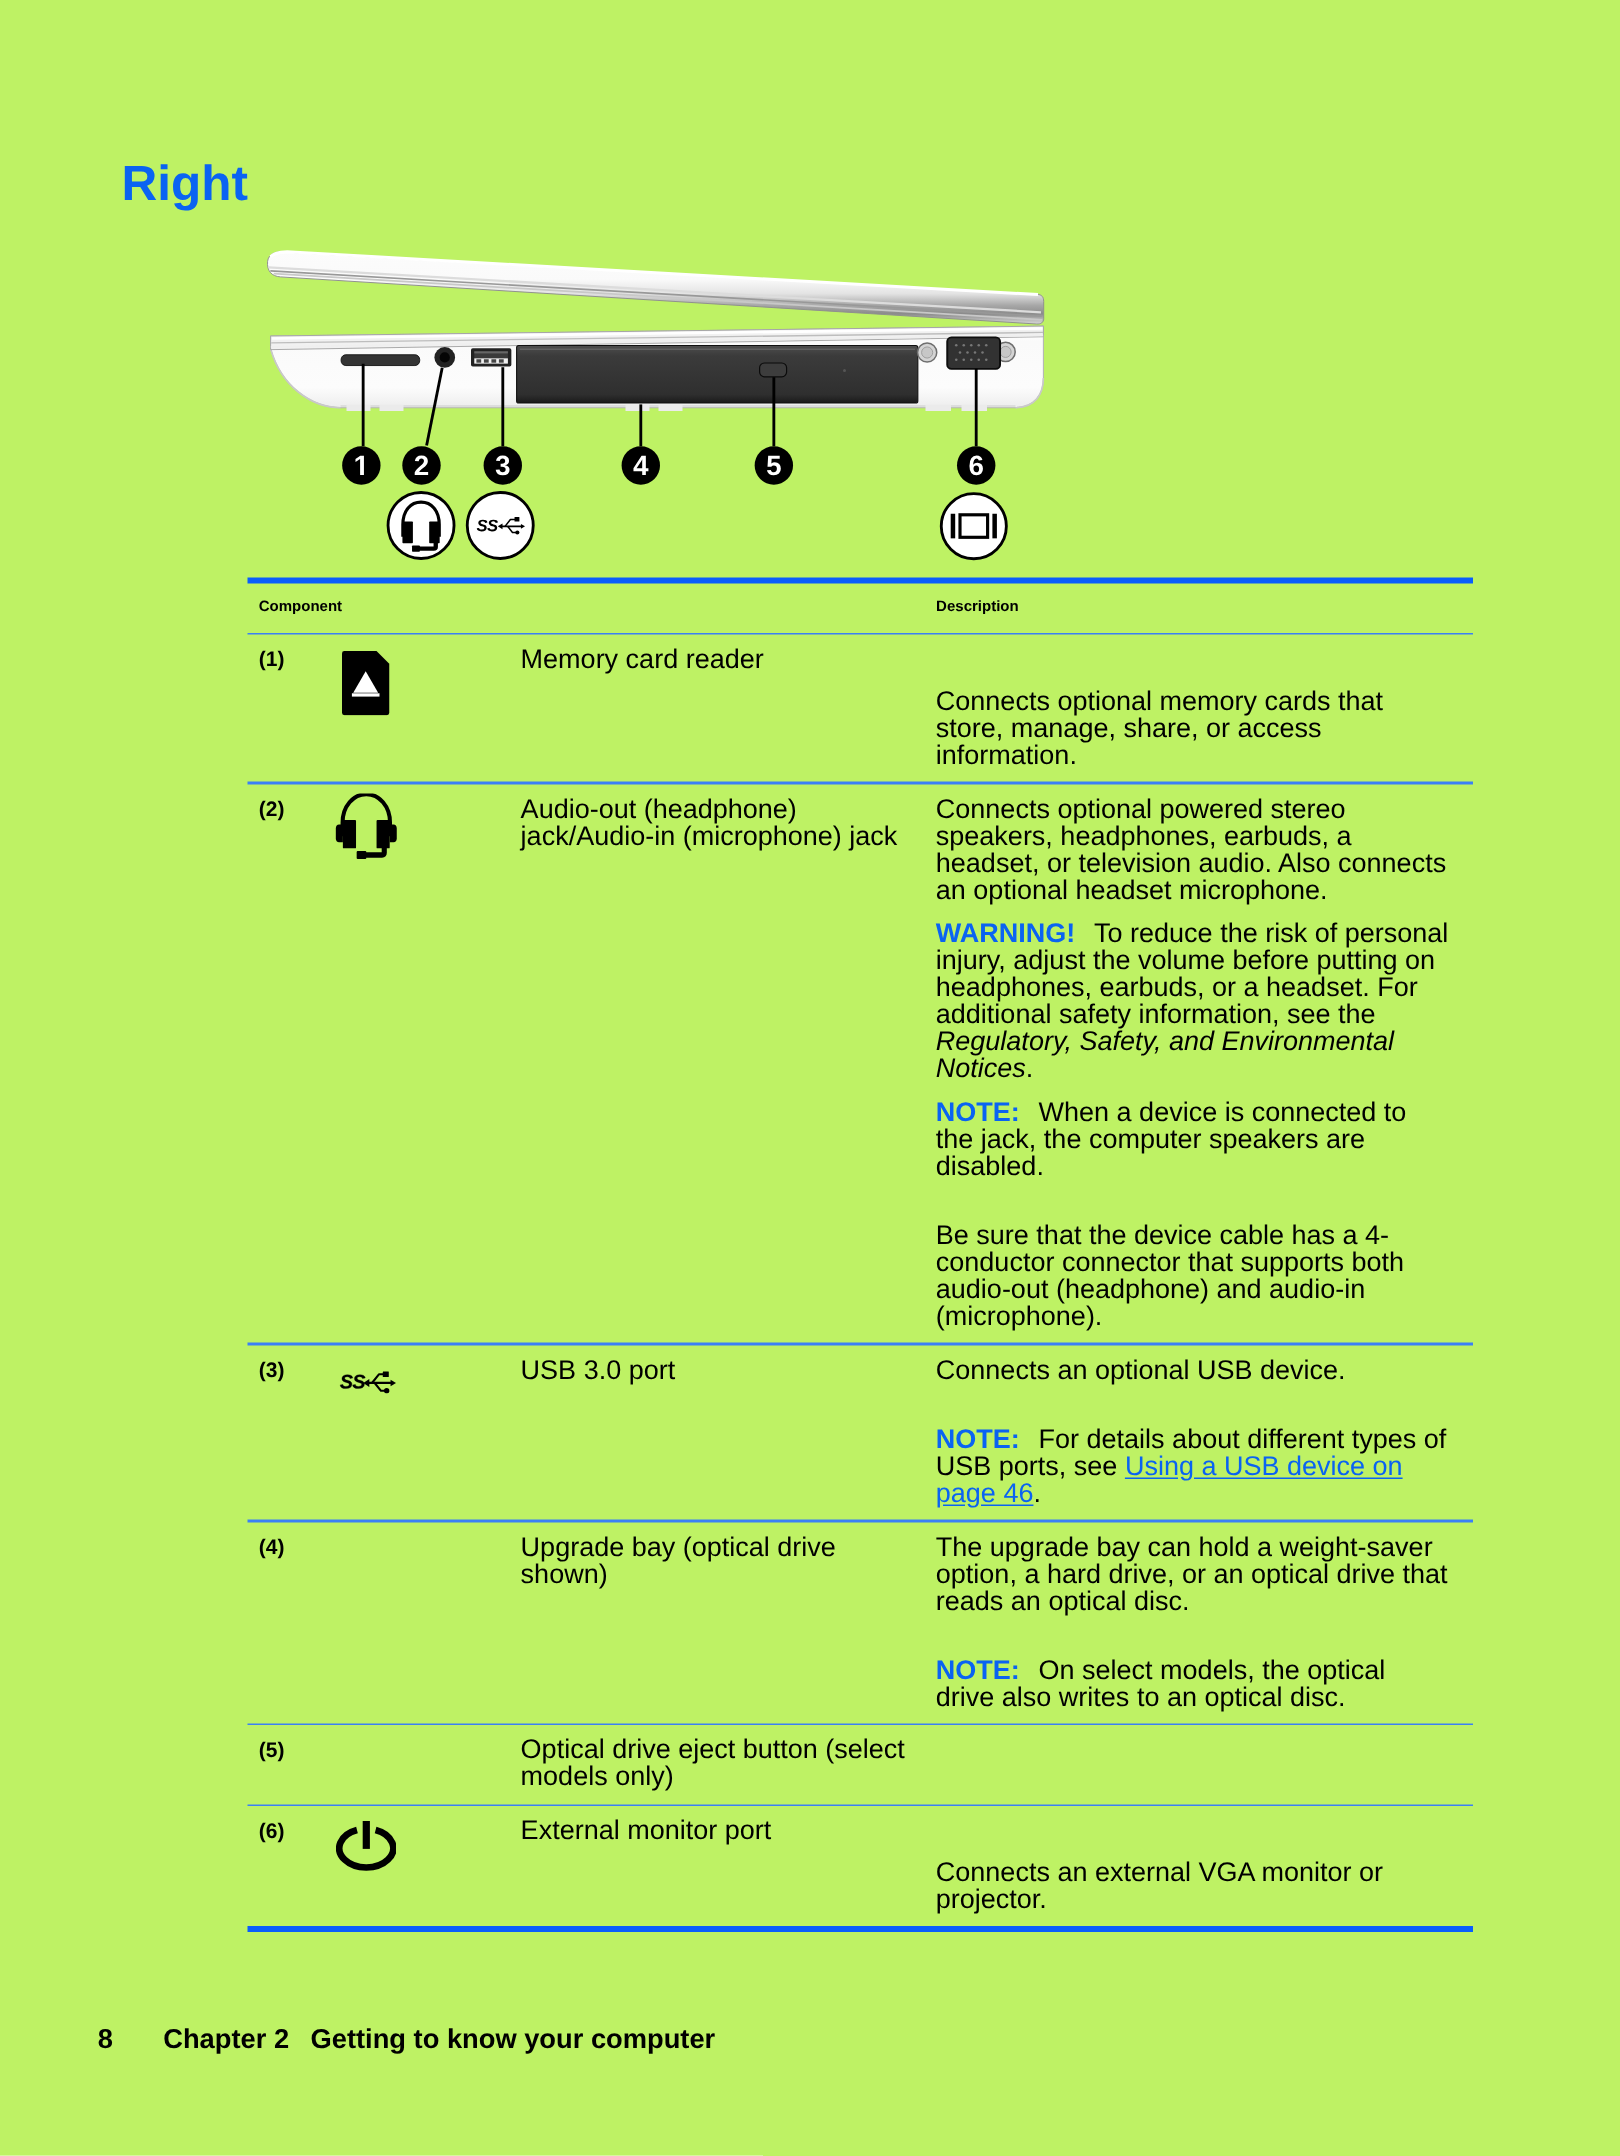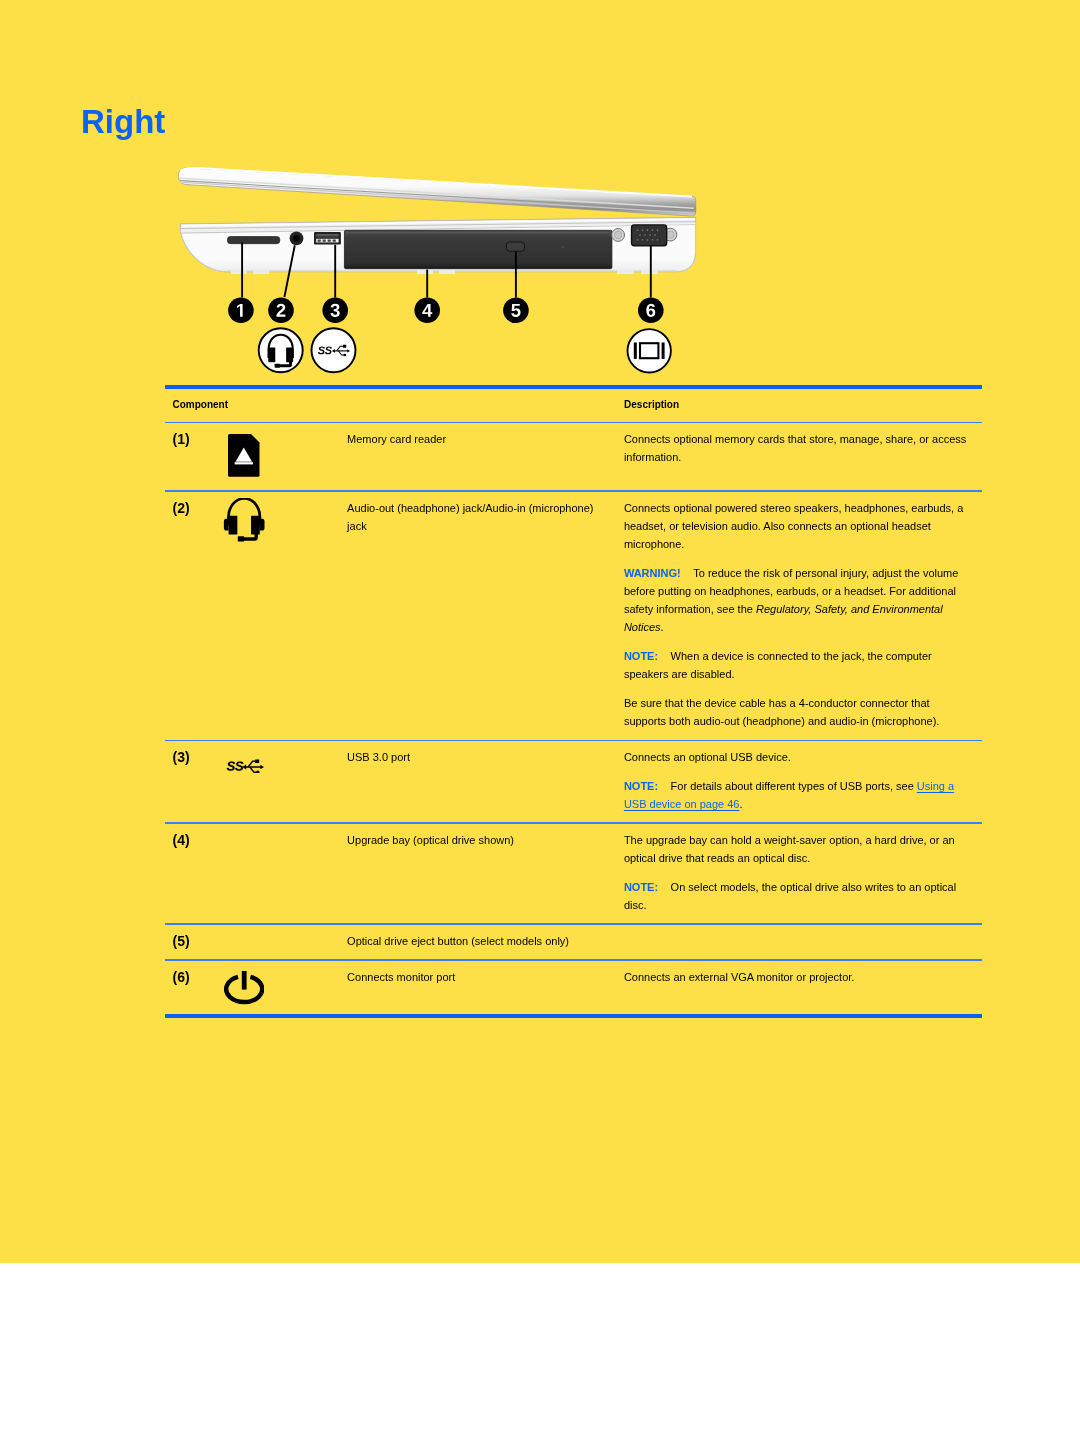--- a/index.html
+++ b/index.html
@@ -1,35 +1,35 @@
 <!DOCTYPE html>
 <html><head>
 <meta charset="utf-8">
 <style>
   html,body{margin:0;padding:0;}
   body{width:1080px;height:1437px;background:#ffffff;font-family:"Liberation Sans",sans-serif;color:#000;}
-  .page{position:relative;width:1080px;height:1263px;overflow:hidden;background:#fde047;}
+  .page{position:relative;width:1080px;height:1437px;overflow:hidden;background:#bef264;}
   .title{position:absolute;left:81px;top:103px;font-size:33px;font-weight:bold;color:#0a63f2;}
   .illus{position:absolute;left:165px;top:160px;width:540px;height:225px;}
   .tbl{position:absolute;left:164.9px;top:384.5px;width:817px;}
   .rule-thick{height:4px;background:#0a5efc;width:100%;}
   .rule-thin{height:1.5px;background:#3b80f6;width:100%;}
   .row{display:flex;align-items:flex-start;}
   .c-num{width:56px;flex:0 0 56px;padding-left:7.6px;box-sizing:border-box;}
   .c-icon{width:126.2px;flex:0 0 126.2px;padding-left:2px;box-sizing:border-box;}
   .c-icon .iconbox{width:42.4px;display:flex;justify-content:center;line-height:0;}
   .c-name{width:276.8px;flex:0 0 276.8px;padding-right:14.8px;box-sizing:border-box;}
   .c-desc{width:356.2px;flex:0 0 356.2px;padding-right:13.8px;box-sizing:border-box;}
   .hdr .cell{font-size:10px;font-weight:bold;padding-top:8.6px;padding-bottom:8.6px;line-height:16px;}
   .c-hdr1{width:459.2px;flex:0 0 459.2px;padding-left:7.6px;box-sizing:border-box;}
   .c-hdr2{flex:1 1 auto;}
-  .cell{font-size:11px;line-height:18px;padding-top:7.0px;padding-bottom:9.2px;}
+  .cell{font-size:18px;line-height:18px;padding-top:7.0px;padding-bottom:9.2px;}
   .num{font-size:14px;font-weight:bold;}
   p{margin:0 0 11.2px 0;}
-  p:last-child{margin-bottom:0;}
+  p:last-child{margin-bottom:0;margin-top:28px;}
   .warn{color:#0a63f2;font-weight:bold;}
   .note{color:#0a63f2;font-weight:bold;}
   .ital{font-style:italic;}
   .lnk{color:#0a63f2;text-decoration:underline;text-underline-offset:1.5px;}
   .sp{display:inline-block;width:12.5px;}
   .footer{position:absolute;left:65.1px;top:1348.5px;font-size:18.2px;white-space:pre;line-height:20px;font-weight:bold;}
   .ico{display:block;}
 </style>
 </head>
 <body>
@@ -314,21 +314,21 @@
       <div class="row">
         <div class="cell c-num num">(6)</div>
         <div class="cell c-icon">
           <div class="iconbox">
             <svg class="ico" width="40.4" height="34.1" viewBox="0 0 404 341" style="margin-top:3.4px;margin-bottom:0px">
               <path d="M140.0 59.9 A 180 129 0 1 0 264.0 59.9" fill="none" stroke="#000" stroke-width="44" stroke-linecap="butt"></path>
               <rect x="178" y="0" width="48" height="186" fill="#000"></rect>
             </svg>
           </div>
         </div>
-        <div class="cell c-name">Connects monitor port</div>
+        <div class="cell c-name">External monitor port</div>
         <div class="cell c-desc">
           <p><span>Connects an external VGA monitor or projector.</span></p>
         </div>
       </div>
       <div class="rule-thick"></div>
     </div>
 
   <div class="footer" id="footer"><span>8</span><span style="display:inline-block;width:33.6px"></span><span>Chapter 2</span><span style="display:inline-block;width:14.3px"></span><span>Getting to know your computer</span></div>
 
 </div>

